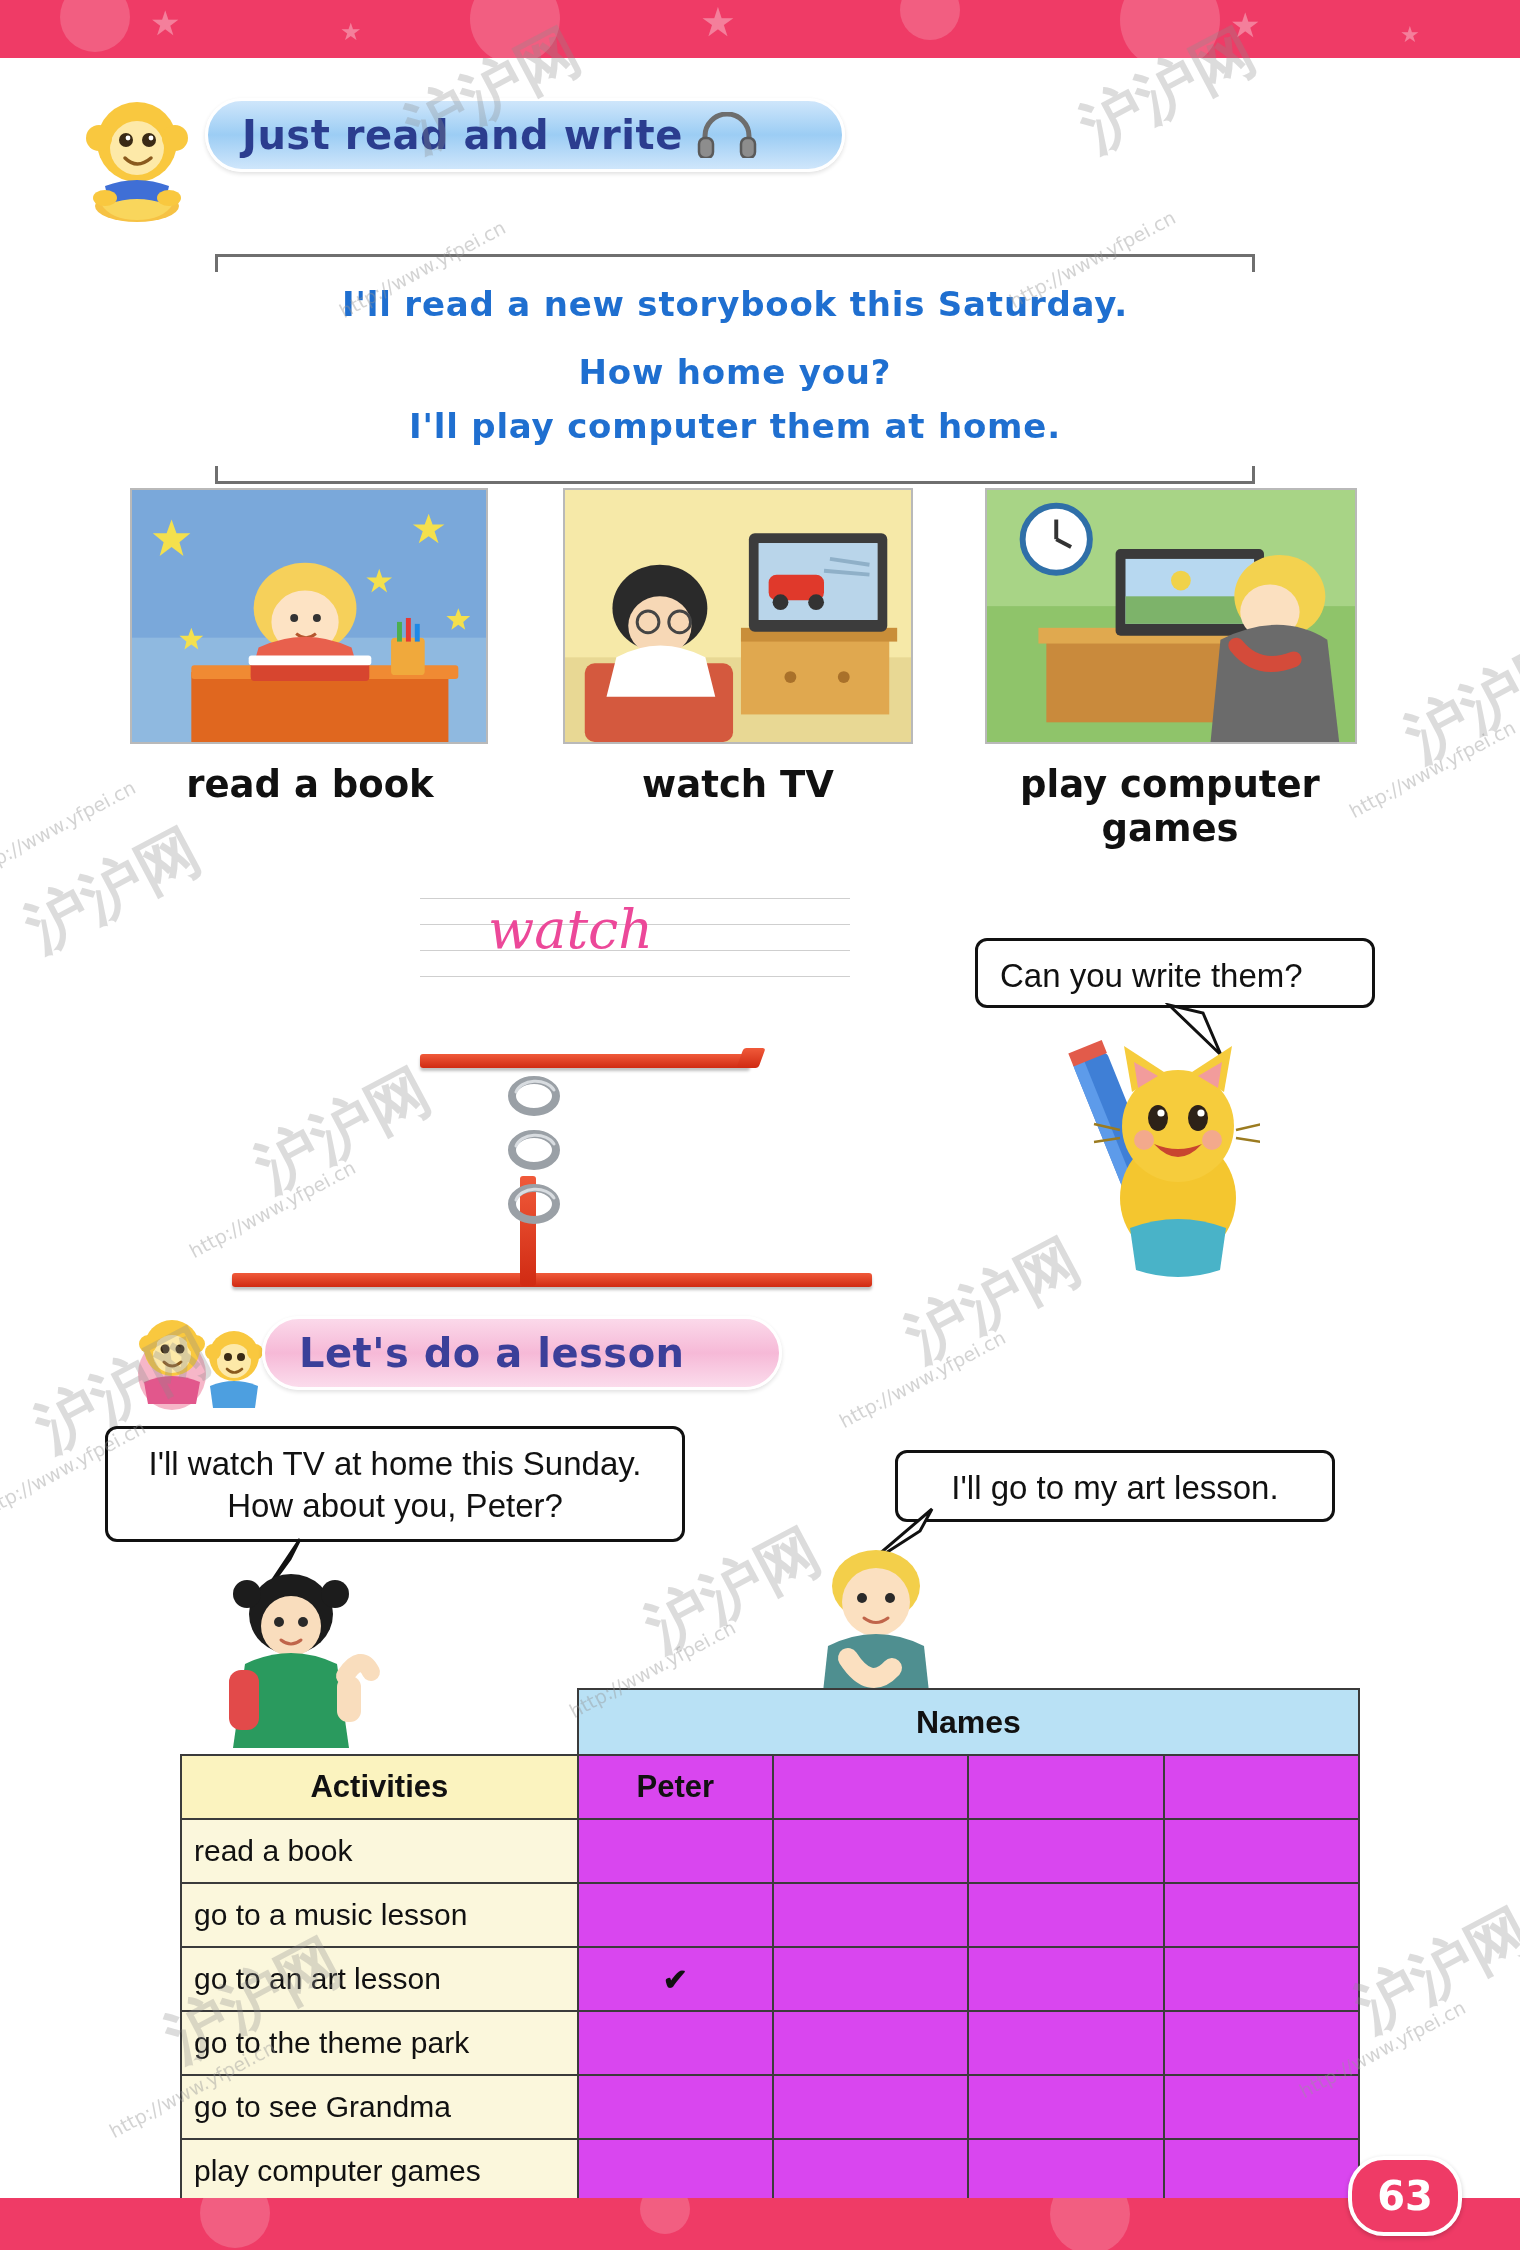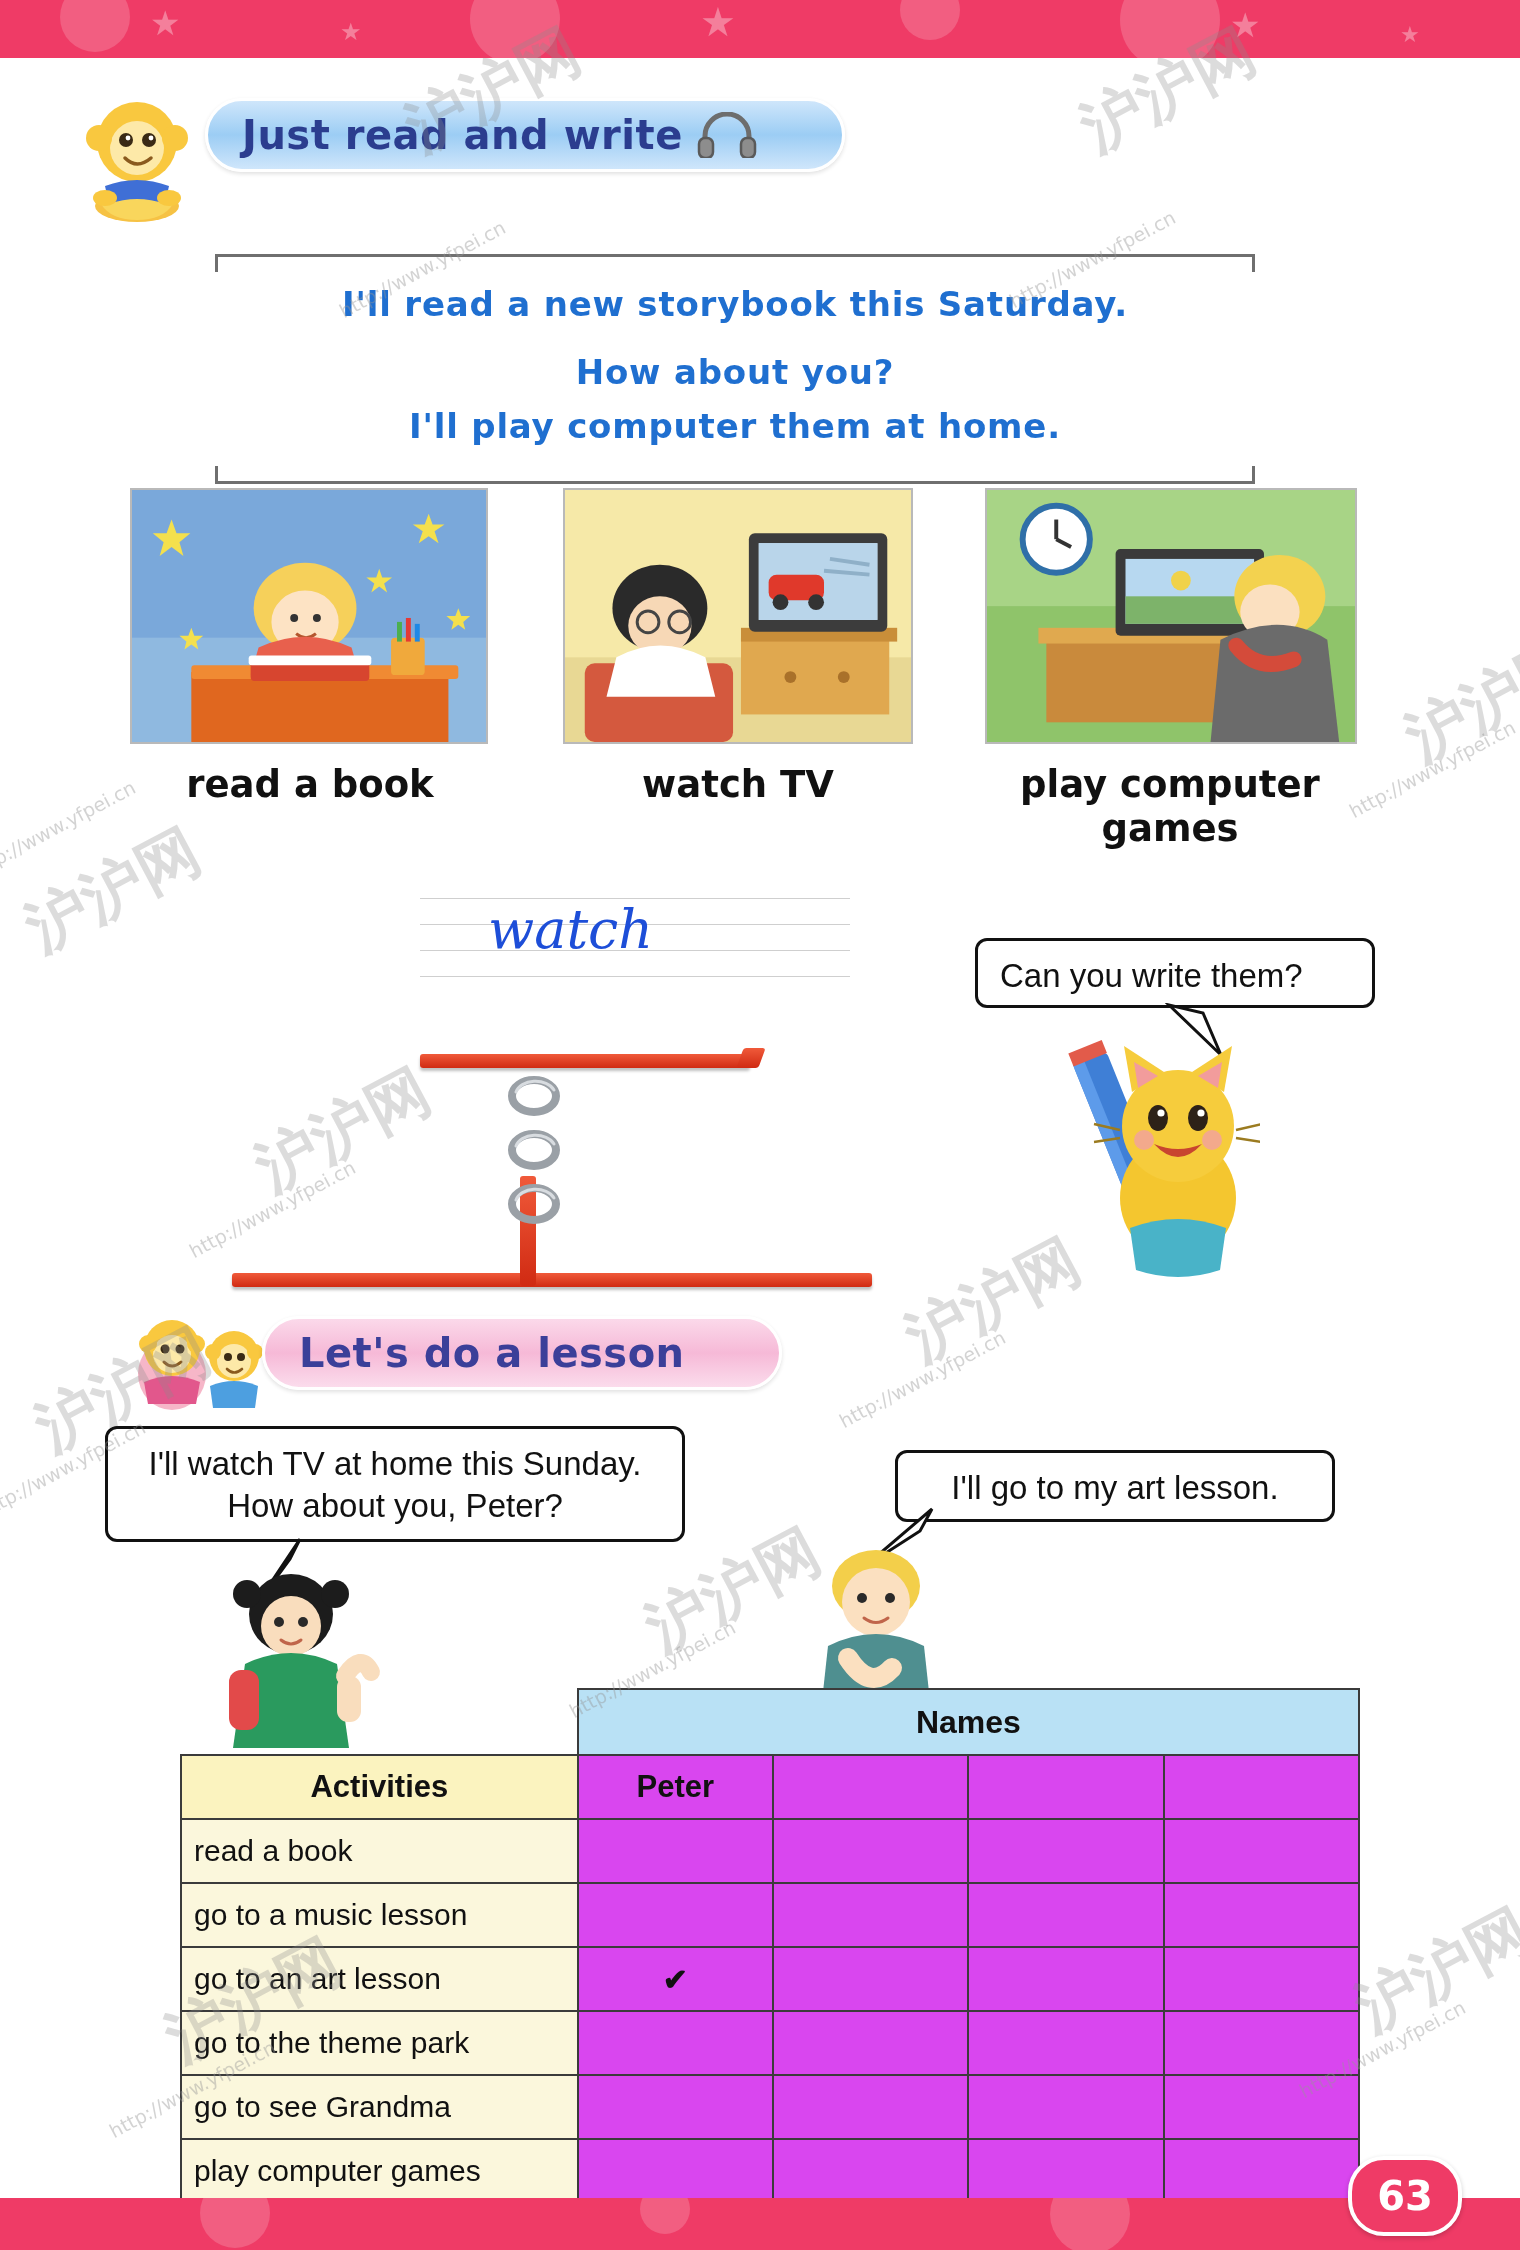--- a/index.html
+++ b/index.html
@@ -84,21 +84,21 @@
     position:absolute;text-align:center;font-weight:bold;font-size:37px;color:#111;
     font-family:"DejaVu Sans", sans-serif;line-height:44px;
   }
 
   
   .hw-block{position:absolute;}
   .hw-lines{position:absolute;left:0;top:0;width:100%;height:100%;}
   .hw-lines div{position:absolute;left:0;width:100%;height:1px;background:#cfcfcf;}
   .hw-word{
     position:absolute;font-family:"DejaVu Serif", serif;font-style:italic;
-    font-size:54px;color:#1d4ed8;
+    font-size:54px;color:#ec4899;
   }
   .redbar{position:absolute;background:linear-gradient(180deg,#f05a3a,#d02a12);border-radius:3px;}
   .redbar.shadow{box-shadow:0 3px 3px rgba(0,0,0,.25);}
 
   
   .speech{
     position:absolute;border:3px solid #111;border-radius:12px;background:#fff;
     font-size:33px;color:#111;padding:14px 22px;box-sizing:border-box;
     font-family:"Liberation Sans", sans-serif;line-height:42px;
   }
@@ -183,21 +183,21 @@
         <path d="M8 30 V24 a22 22 0 0 1 44 0 V30" stroke="#6d6d6d" stroke-width="5" fill="none"></path>
         <rect x="2" y="26" width="14" height="20" rx="6" fill="#8d8d8d" stroke="#5a5a5a" stroke-width="2.5"></rect>
         <rect x="44" y="26" width="14" height="20" rx="6" fill="#8d8d8d" stroke="#5a5a5a" stroke-width="2.5"></rect>
       </svg>
     </div>
 
     <div class="dialog-frame" style="left:215px;top:196px;width:1040px;height:230px;">
       <div class="tickb" style="left:0;"></div>
       <div class="tickb" style="right:0;"></div>
       <div class="dialog-text">I'll read a new storybook this Saturday.</div>
-      <div class="dialog-text" style="padding:0;">How about you?</div>
+      <div class="dialog-text" style="padding:0;">How home you?</div>
       <div class="dialog-text" style="padding:0;">I'll play computer them at home.</div>
     </div>
 
     <div class="card" style="left:130px;top:430px;width:358px;height:256px;">
       <svg width="100%" height="100%" viewBox="0 0 358 256" preserveAspectRatio="none">
         <rect width="358" height="256" fill="#8fb9e0"></rect>
         <rect y="0" width="358" height="150" fill="#7aa8da"></rect>
         <g fill="#f4e04d">
           <polygon points="40,30 45,44 59,44 48,53 52,67 40,58 28,67 32,53 21,44 35,44"></polygon>
           <polygon points="300,24 304,35 316,35 306,42 310,54 300,47 290,54 294,42 284,35 296,35"></polygon>

